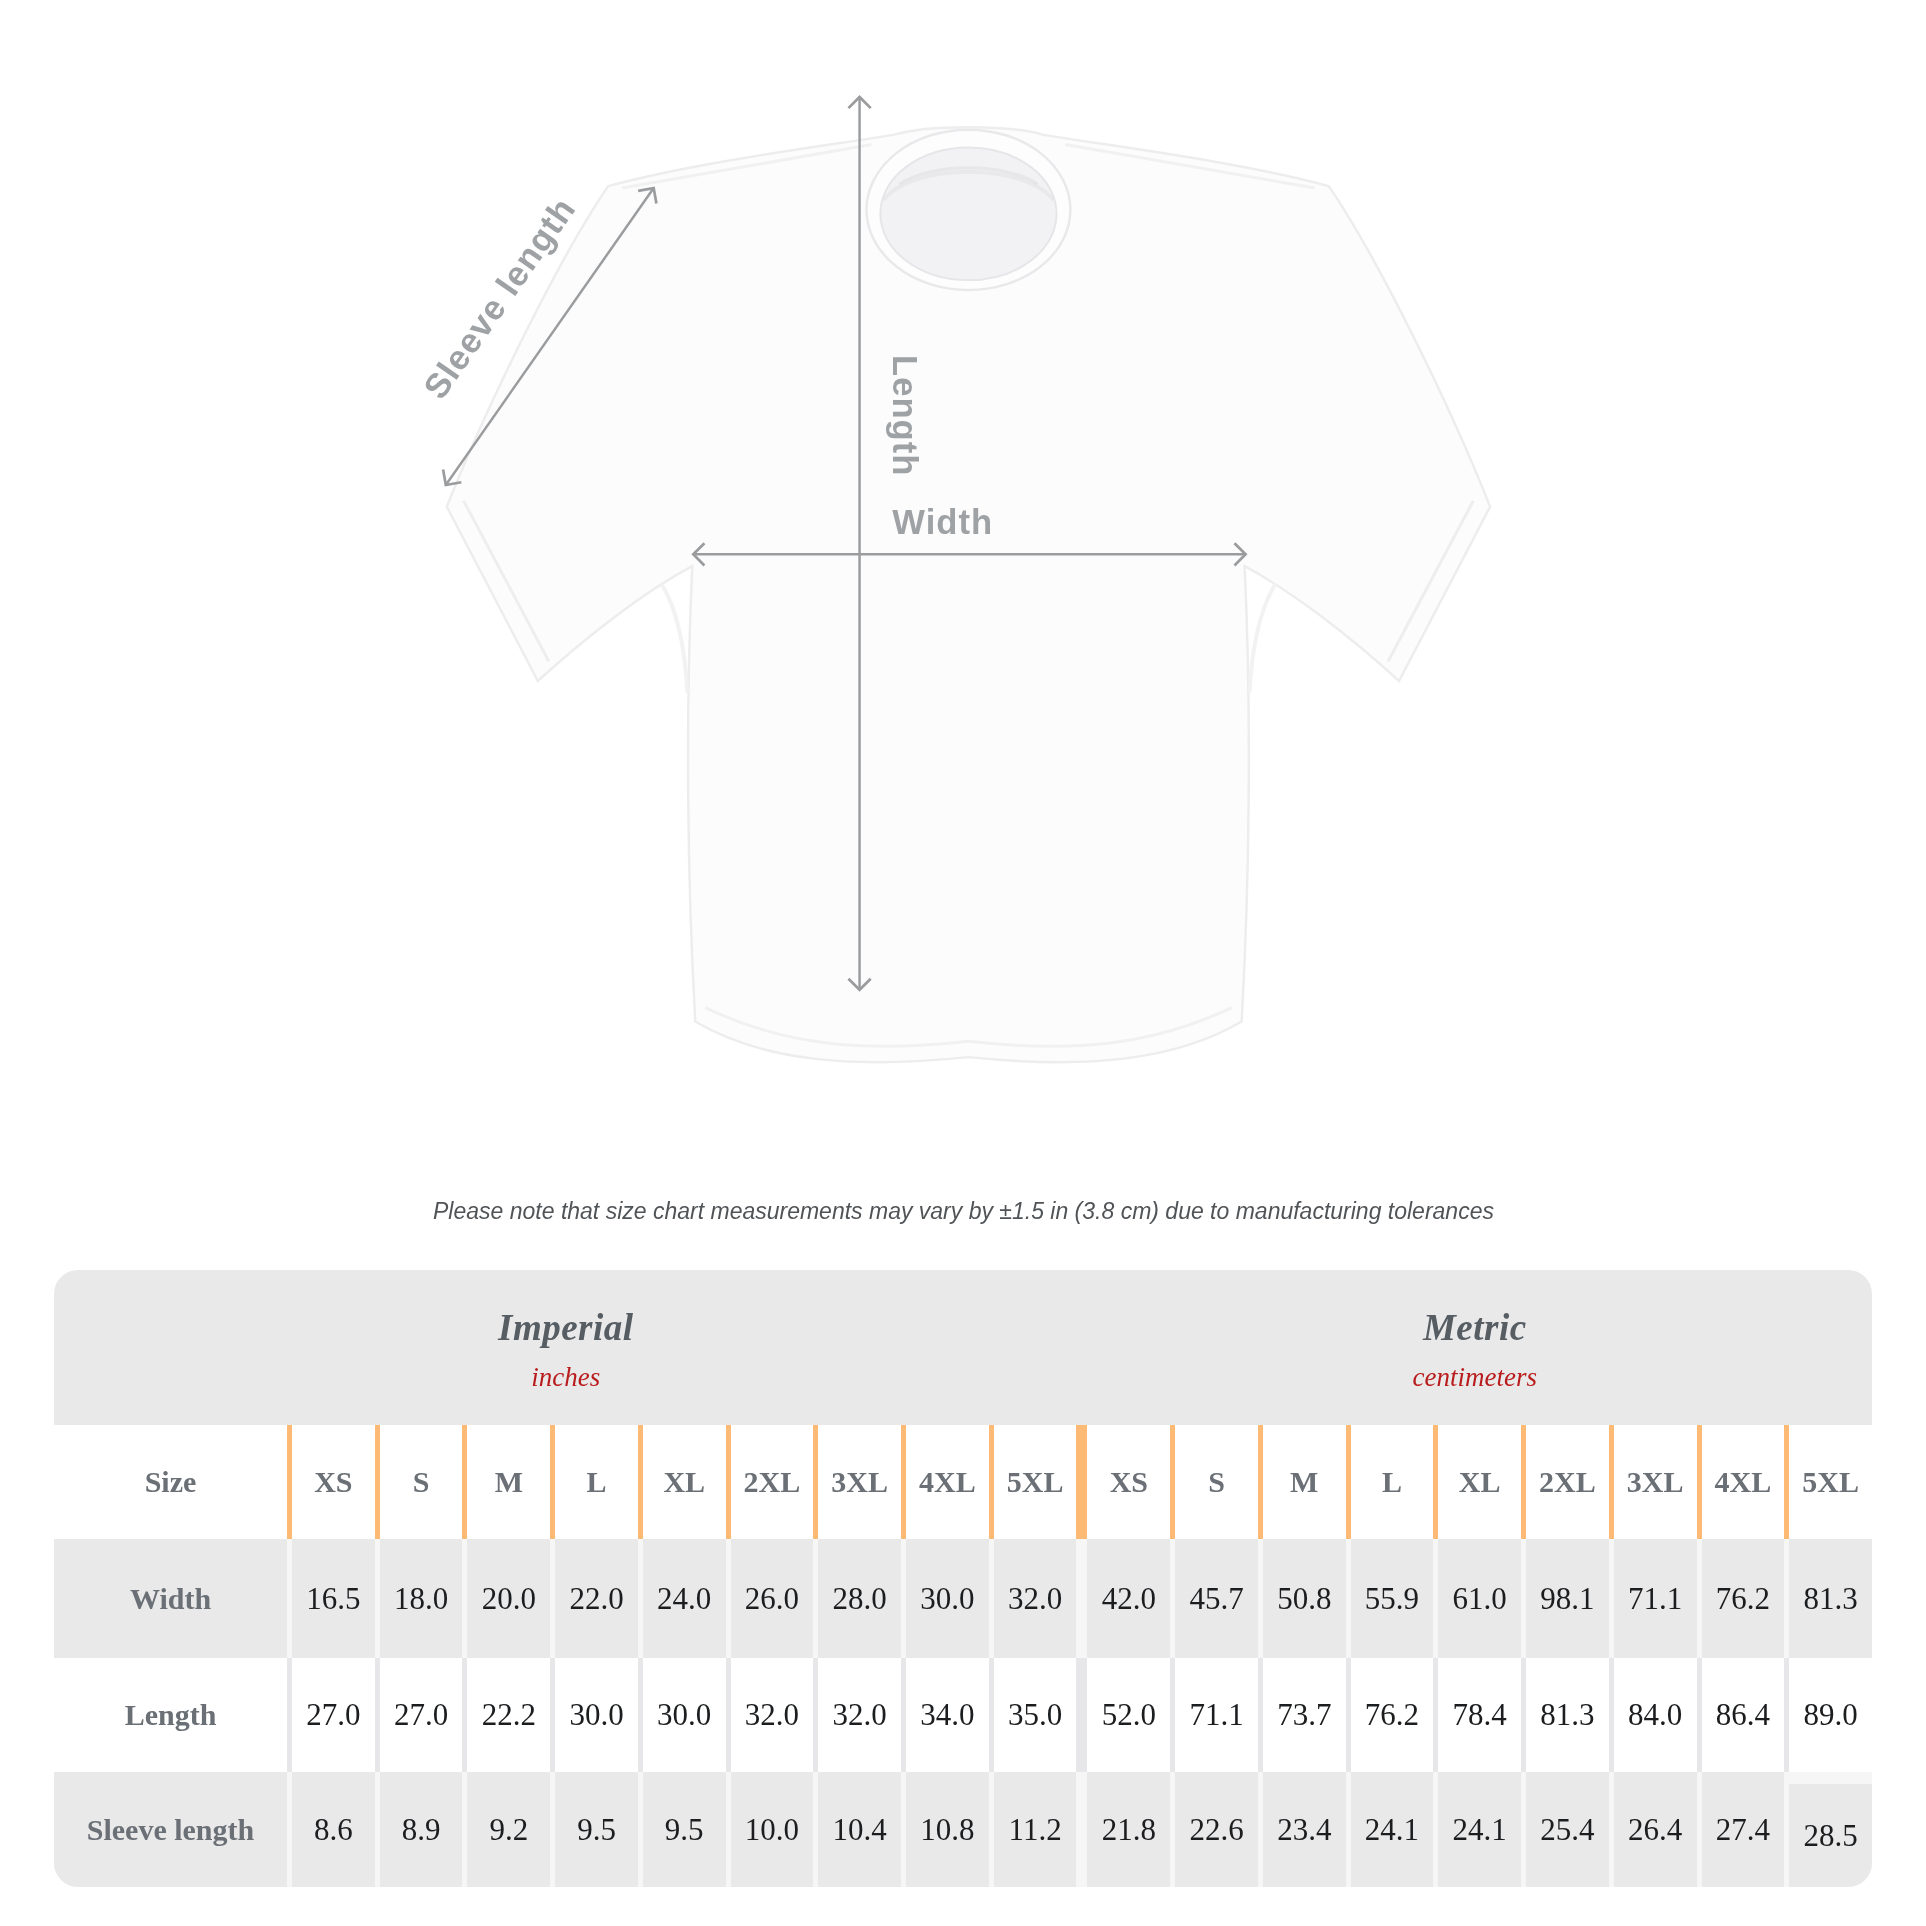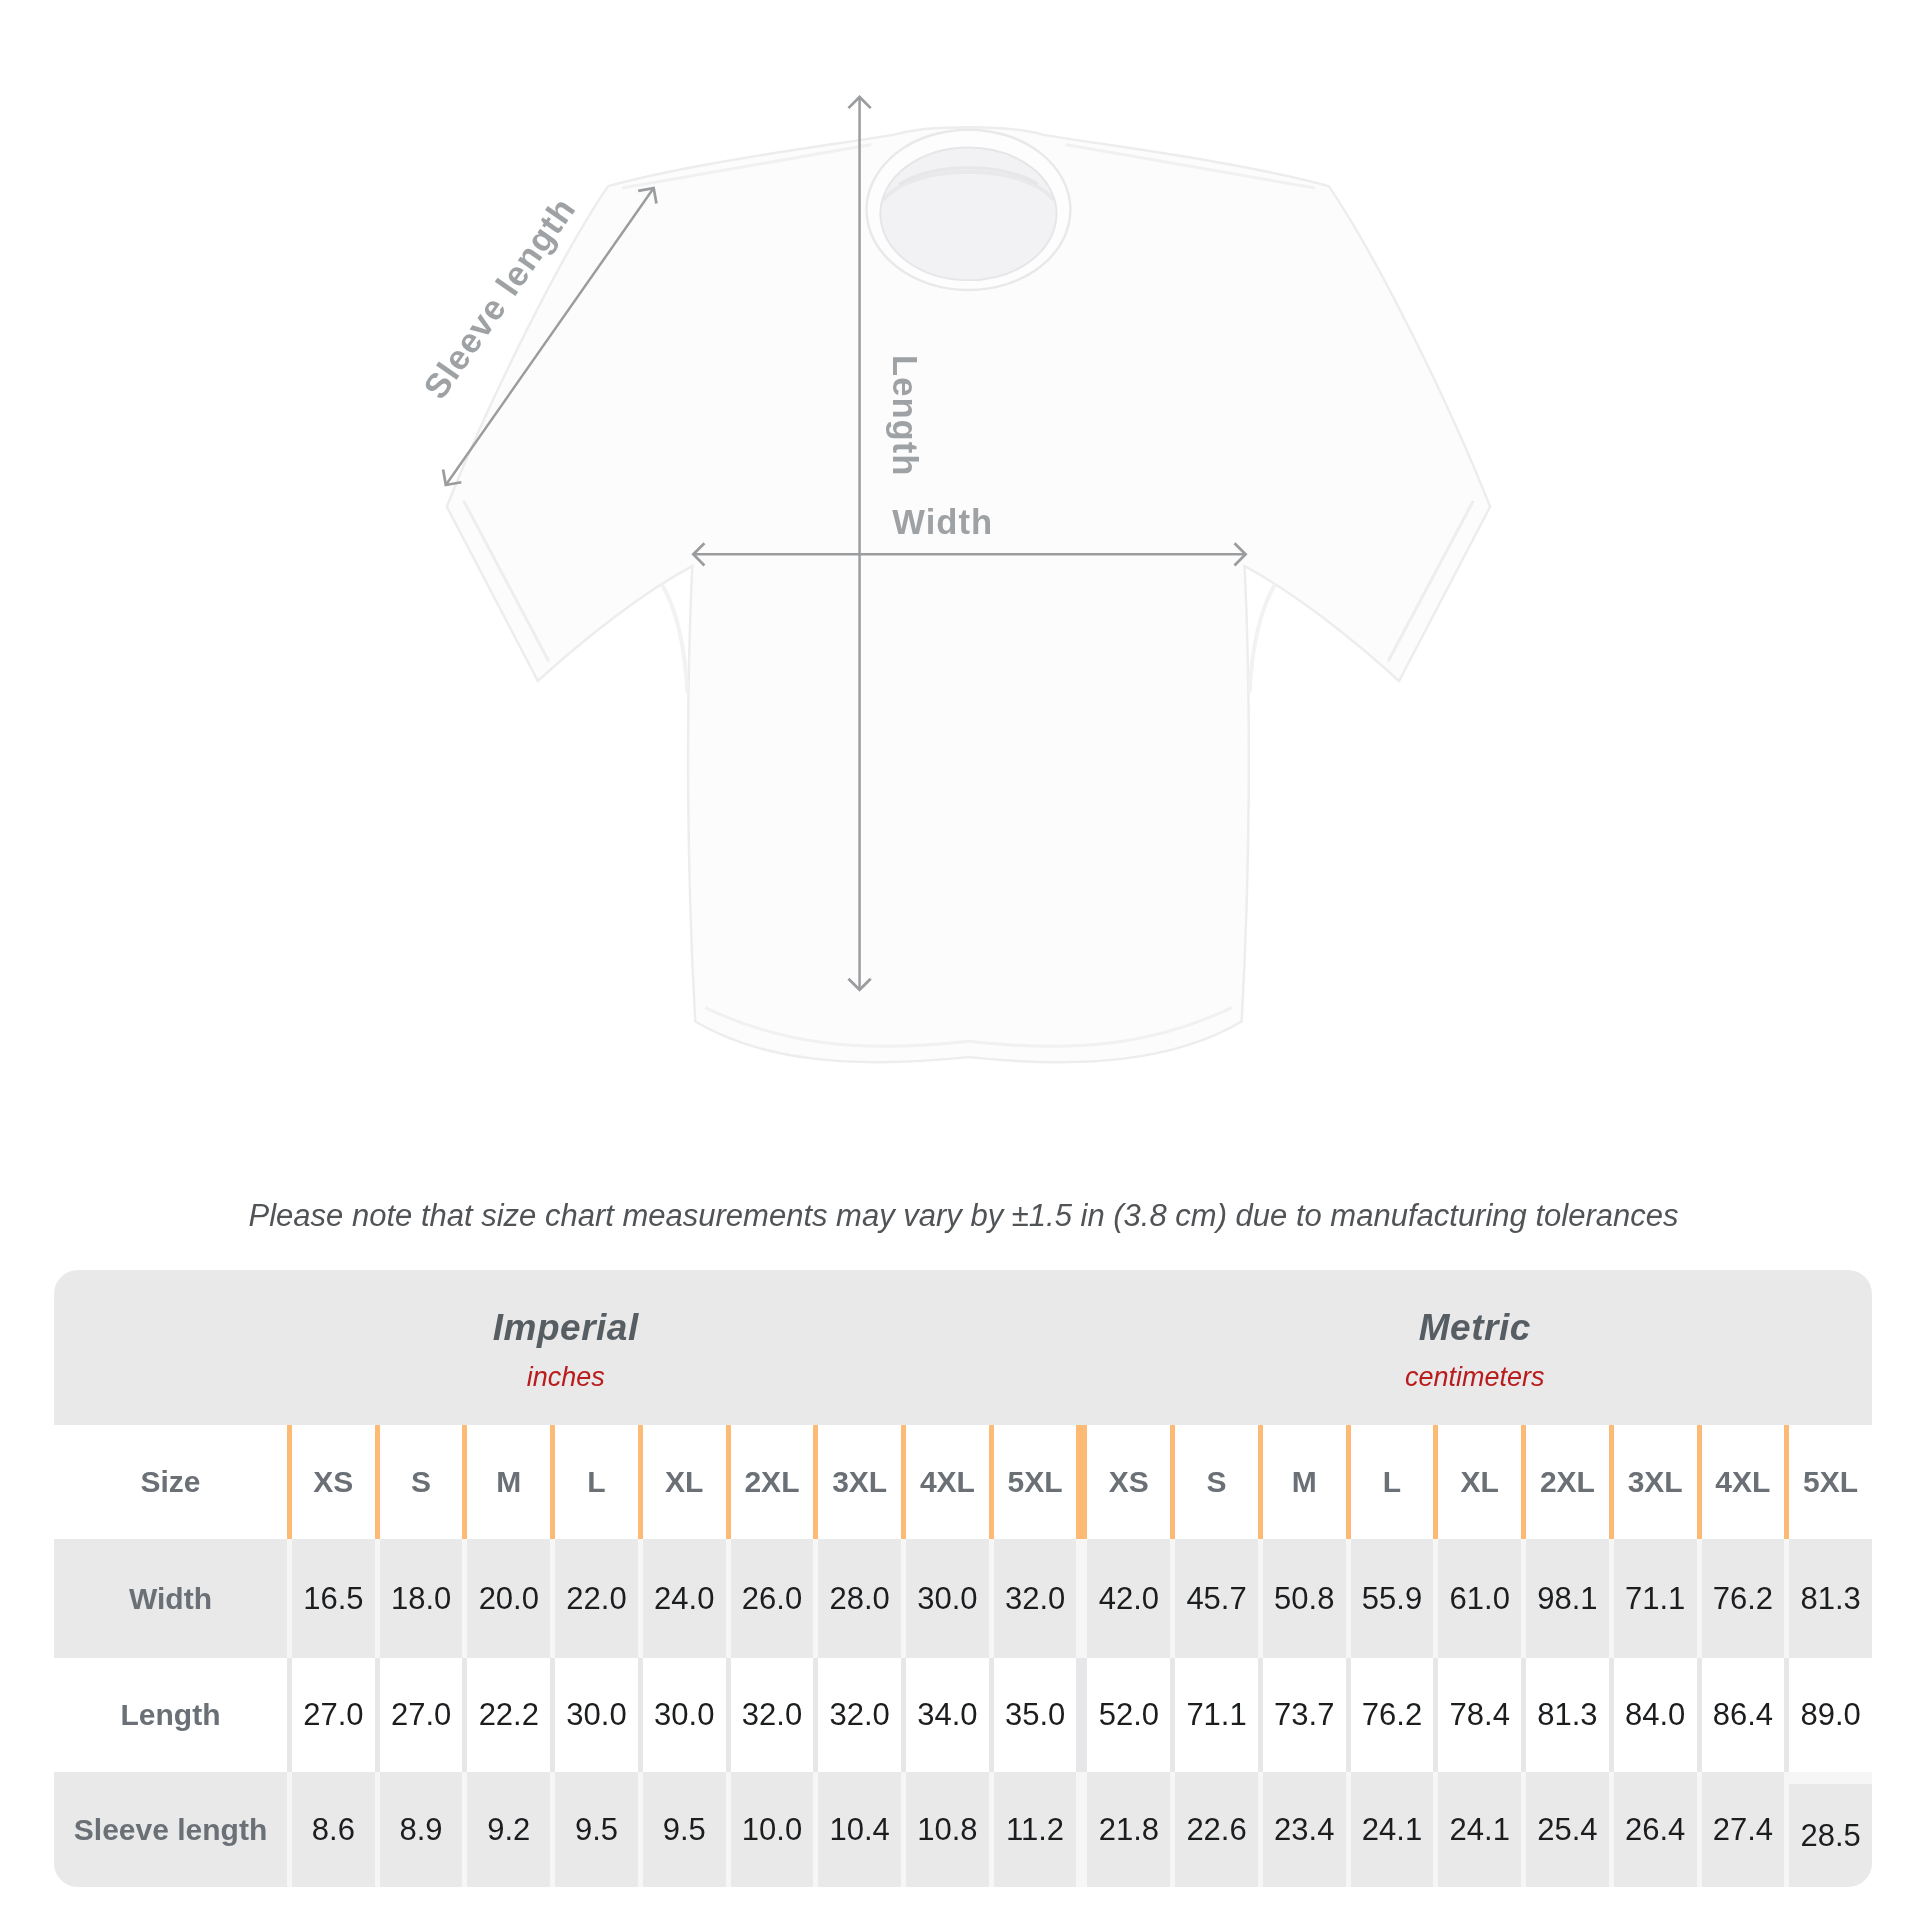--- a/index.html
+++ b/index.html
@@ -11,24 +11,24 @@
   .shirt-svg{position:absolute;left:0;top:0;width:1927px;height:1168px;display:block;}
   .dim-line{stroke:#9a9c9e;stroke-width:2.5;fill:none;}
   .dim-label{fill:#9fa2a4;fill:#9fa2a4;font-weight:bold;font-size:35px;letter-spacing:1px;}
   
   .chart-title{
     position:absolute;left:0;top:1127px;width:1927px;text-align:center;
     font-size:47px;font-weight:bold;color:#26282a;letter-spacing:0.5px;
   }
   .chart-subtitle{
     position:absolute;left:0;top:1198px;width:1927px;text-align:center;
-    font-size:31px;font-style:italic;color:#515457;
+    font-size:23px;font-style:italic;color:#515457;
   }
   
-  .size-table{position:absolute;left:54px;top:1270px;width:1818px;}
+  .size-table{position:absolute;left:54px;top:1270px;width:1818px;font-family:Liberation Serif, serif;}
   .band{height:155px;background:#e9e9ea;border-radius:24px 24px 0 0;display:flex;}
   .band-half{display:flex;flex-direction:column;align-items:center;justify-content:center;gap:13px;padding-top:4px;}
   .band-left{width:56.3%;}
   .band-right{flex:1;justify-content:center;}
   .g-title{font-size:37px;font-weight:bold;font-style:italic;color:#565d63;letter-spacing:0.5px;}
   .g-unit{font-size:27px;font-style:italic;color:#b91c1c;}
   .trow{display:flex;}
   .row-size{height:114px;background:#fdba74;}
   .row-gray1{height:119px;background:#f6f6f7;}
   .row-white{height:114px;background:#e7e7e9;}

